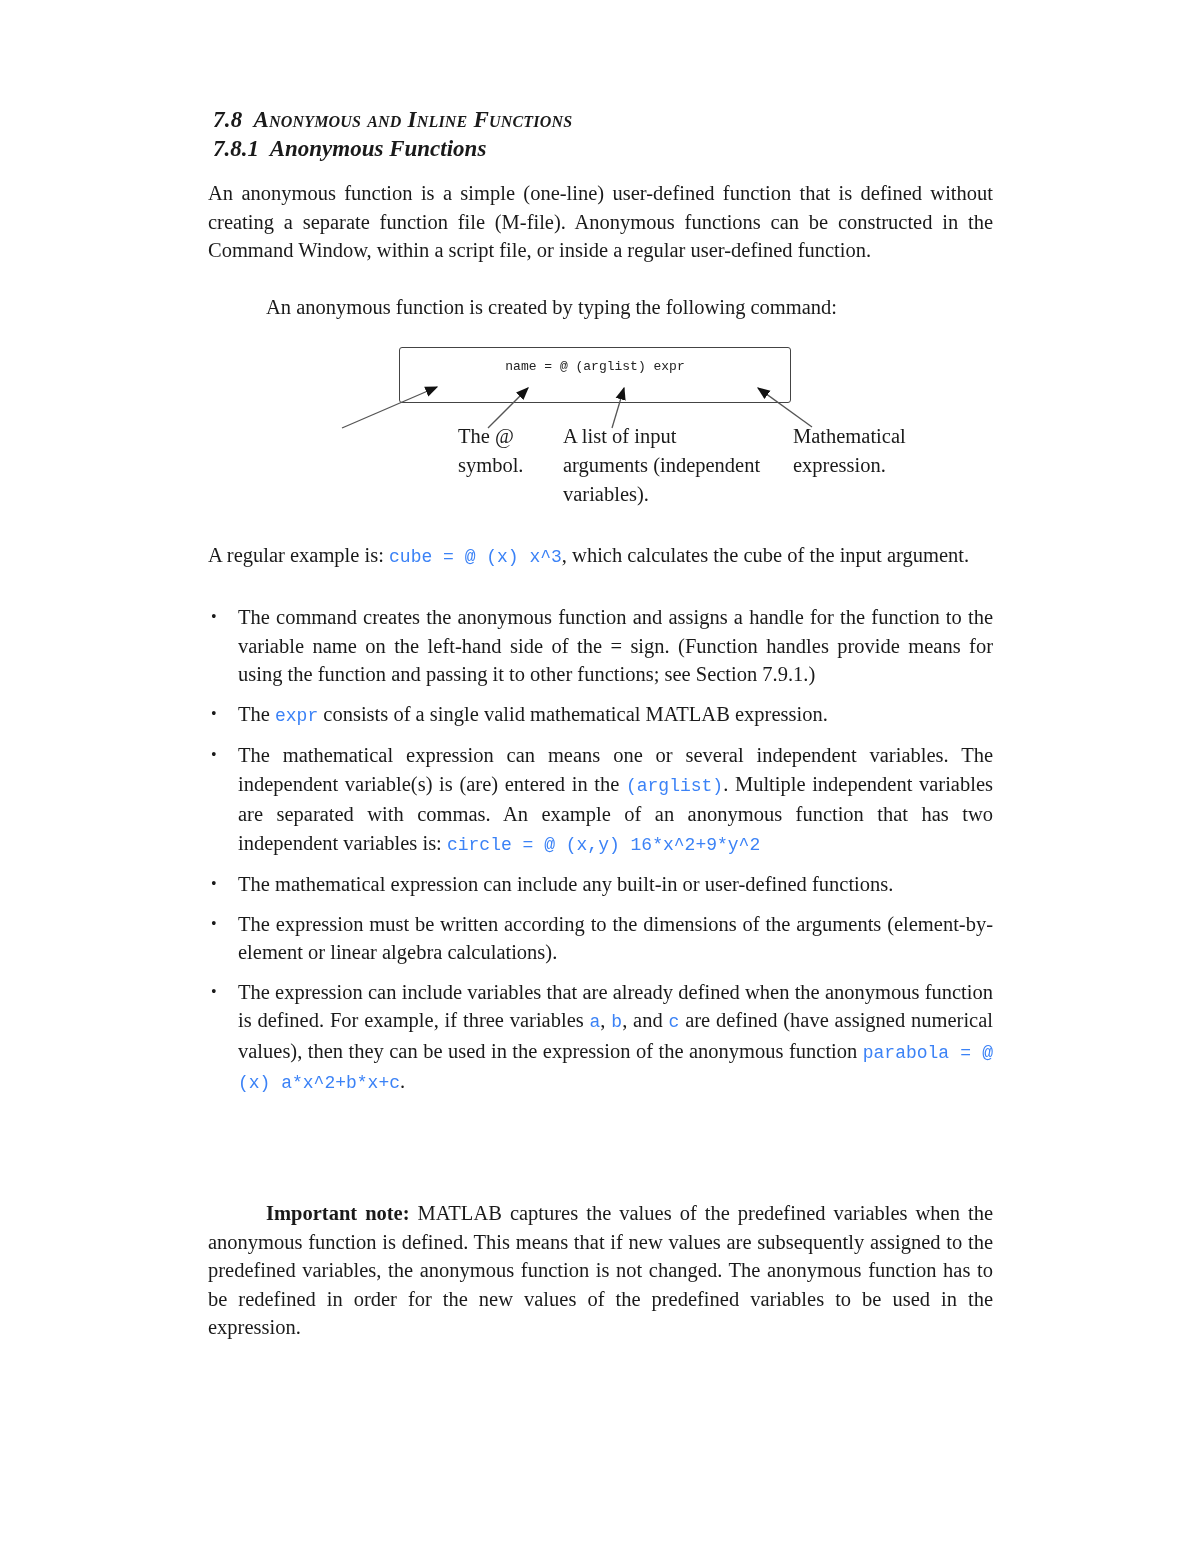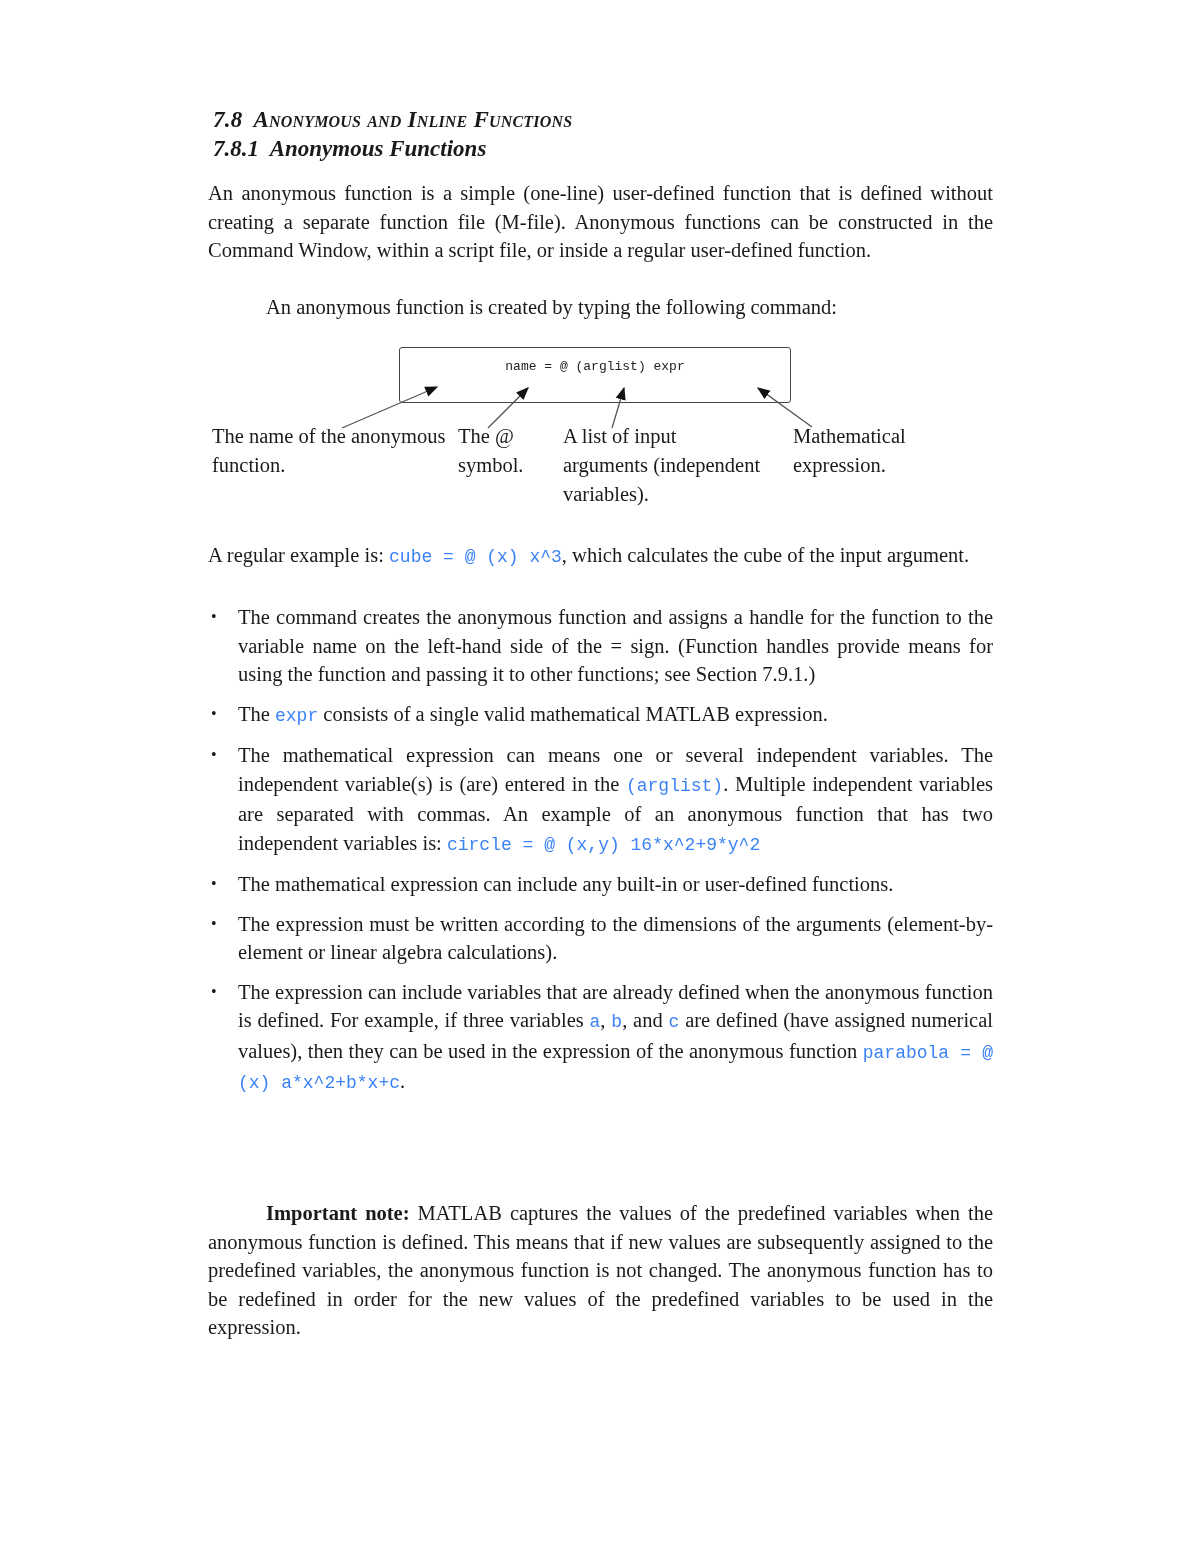--- a/index.html
+++ b/index.html
@@ -51,21 +51,20 @@
       <marker id="ah" markerWidth="10" markerHeight="10" refX="9" refY="5" orient="auto">
         <path d="M0,1 L10,5 L0,9 z" fill="#111"></path>
       </marker>
     </defs>
     <line x1="342" y1="428" x2="437" y2="387" stroke="#555" stroke-width="1.3" marker-end="url(#ah)"></line>
     <line x1="488" y1="428" x2="528" y2="388" stroke="#555" stroke-width="1.3" marker-end="url(#ah)"></line>
     <line x1="612" y1="428" x2="624" y2="388" stroke="#555" stroke-width="1.3" marker-end="url(#ah)"></line>
     <line x1="812" y1="427" x2="758" y2="388" stroke="#555" stroke-width="1.3" marker-end="url(#ah)"></line>
   </svg>
 
-  <div class="lbl" style="left:212px; top:422px; width:240px;">The name of the anonymous function.</div>
   <div class="lbl" style="left:458px; top:422px; width:85px;">The @ symbol.</div>
   <div class="lbl" style="left:793px; top:422px; width:150px;">Mathematical expression.</div>
   <div class="lbl" style="left:563px; top:422px; width:200px;">A list of input arguments (independent variables).</div>
 
   <p class="para" style="top:541px; margin:0;">
     <span>A regular example is: </span><span class="mono">cube = @ (x) x^3</span><span>, which calculates the cube of the input argument.</span>
   </p>
 
   <ul class="bullets" style="top:603px;">
     <li>

